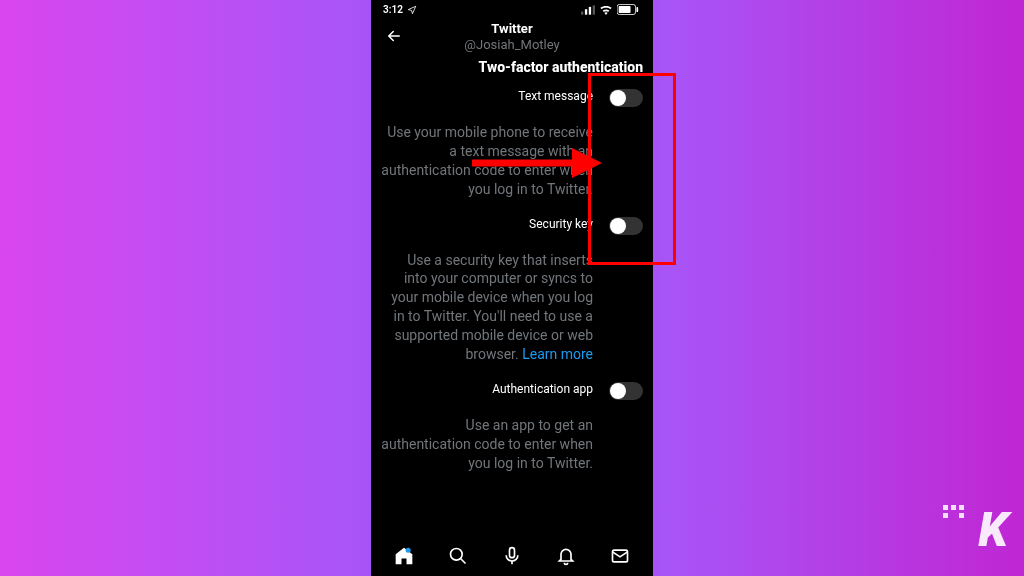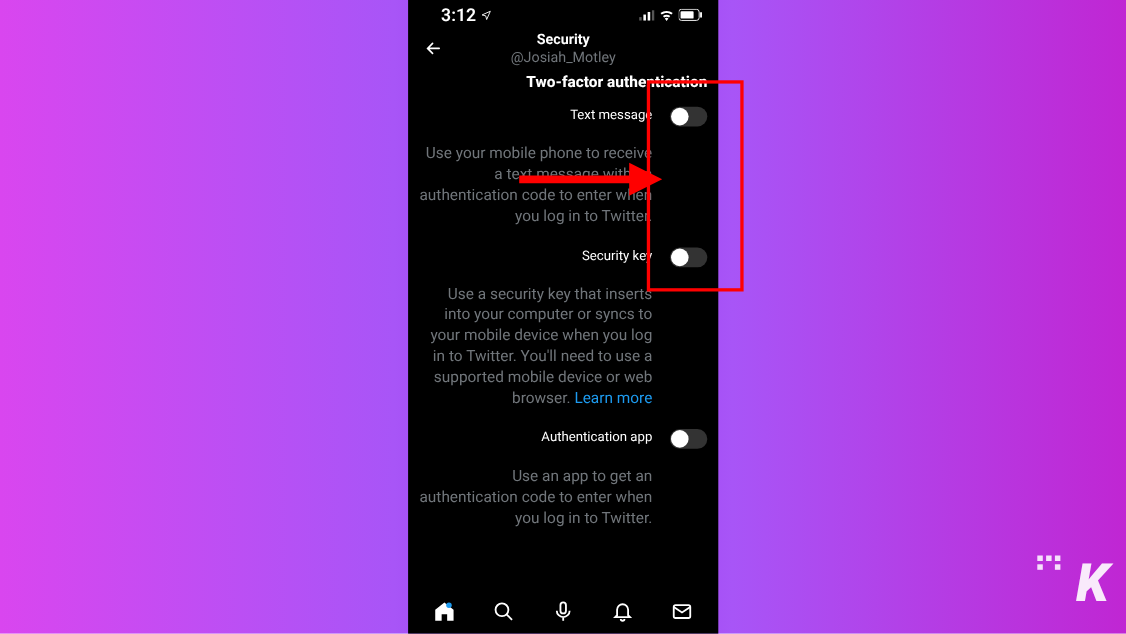--- a/index.html
+++ b/index.html
@@ -17,22 +17,22 @@
       top: 0;
       width: 282px;
       height: 576px;
       background: #000;
       color: #fff;
     }
     .status-bar {
       display: flex;
       justify-content: space-between;
       align-items: center;
-      padding: 4px 14px 2px 30px;
-      font-size: 16px;
+      padding: 4px 14px 2px 12px;
+      font-size: 10px;
       font-weight: 600;
     }
     .status-left { display: flex; align-items: center; gap: 4px; }
     .status-right { display: flex; align-items: center; gap: 4px; }
     .header {
       display: flex;
       align-items: center;
       padding: 6px 10px 10px 10px;
       position: relative;
     }
@@ -155,21 +155,21 @@
     </div>
   </div>
 
   <div class="header">
     <div class="back-arrow">
       <svg width="18" height="18" viewBox="0 0 24 24" fill="none" stroke="#fff" stroke-width="2" stroke-linecap="round">
           <path d="M19 12H5M11 18l-6-6 6-6"></path>
         </svg>
     </div>
     <div class="header-center">
-      <div class="header-title">Security</div>
+      <div class="header-title">Twitter</div>
       <div class="header-sub">@Josiah_Motley</div>
     </div>
   </div>
 
   <div class="content">
     <div class="section-title">Two-factor authentication</div>
 
     <div class="option">
       <div class="option-row">
         <div class="option-text">

